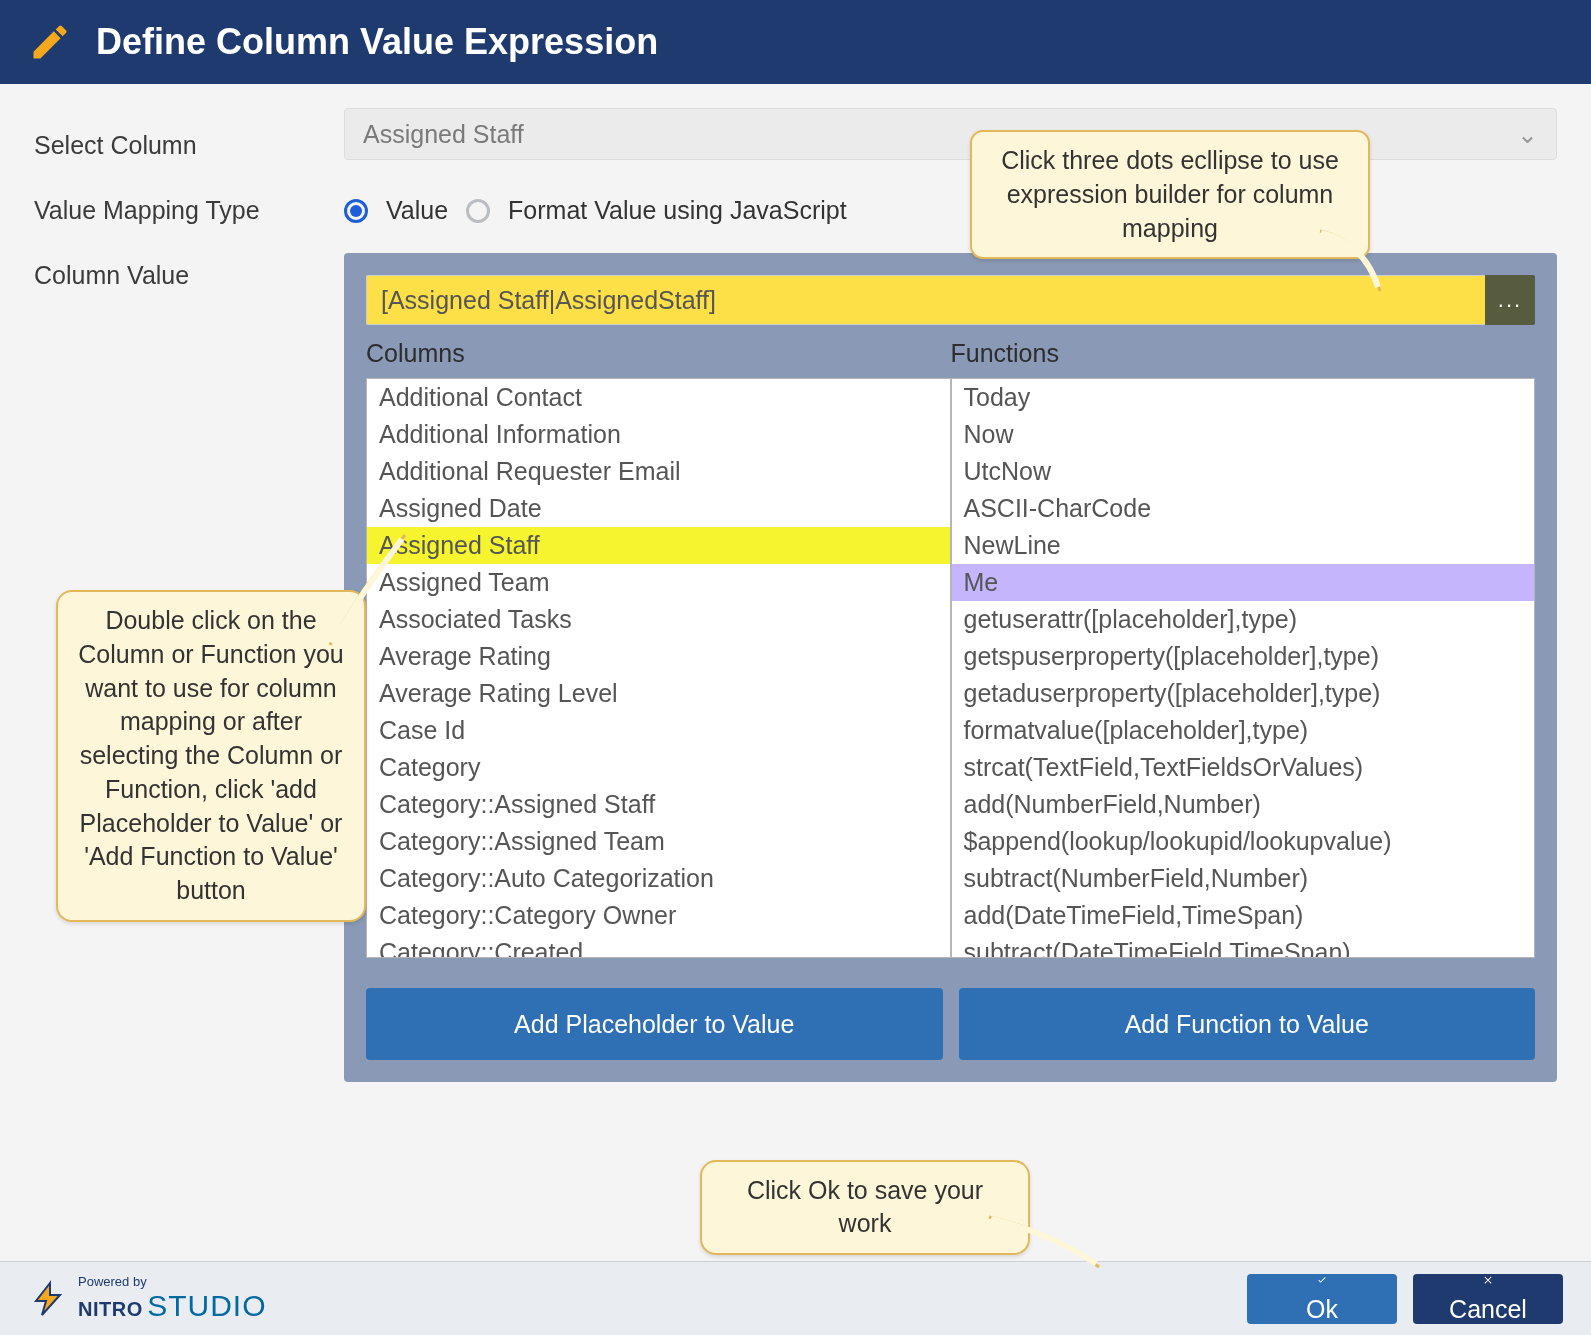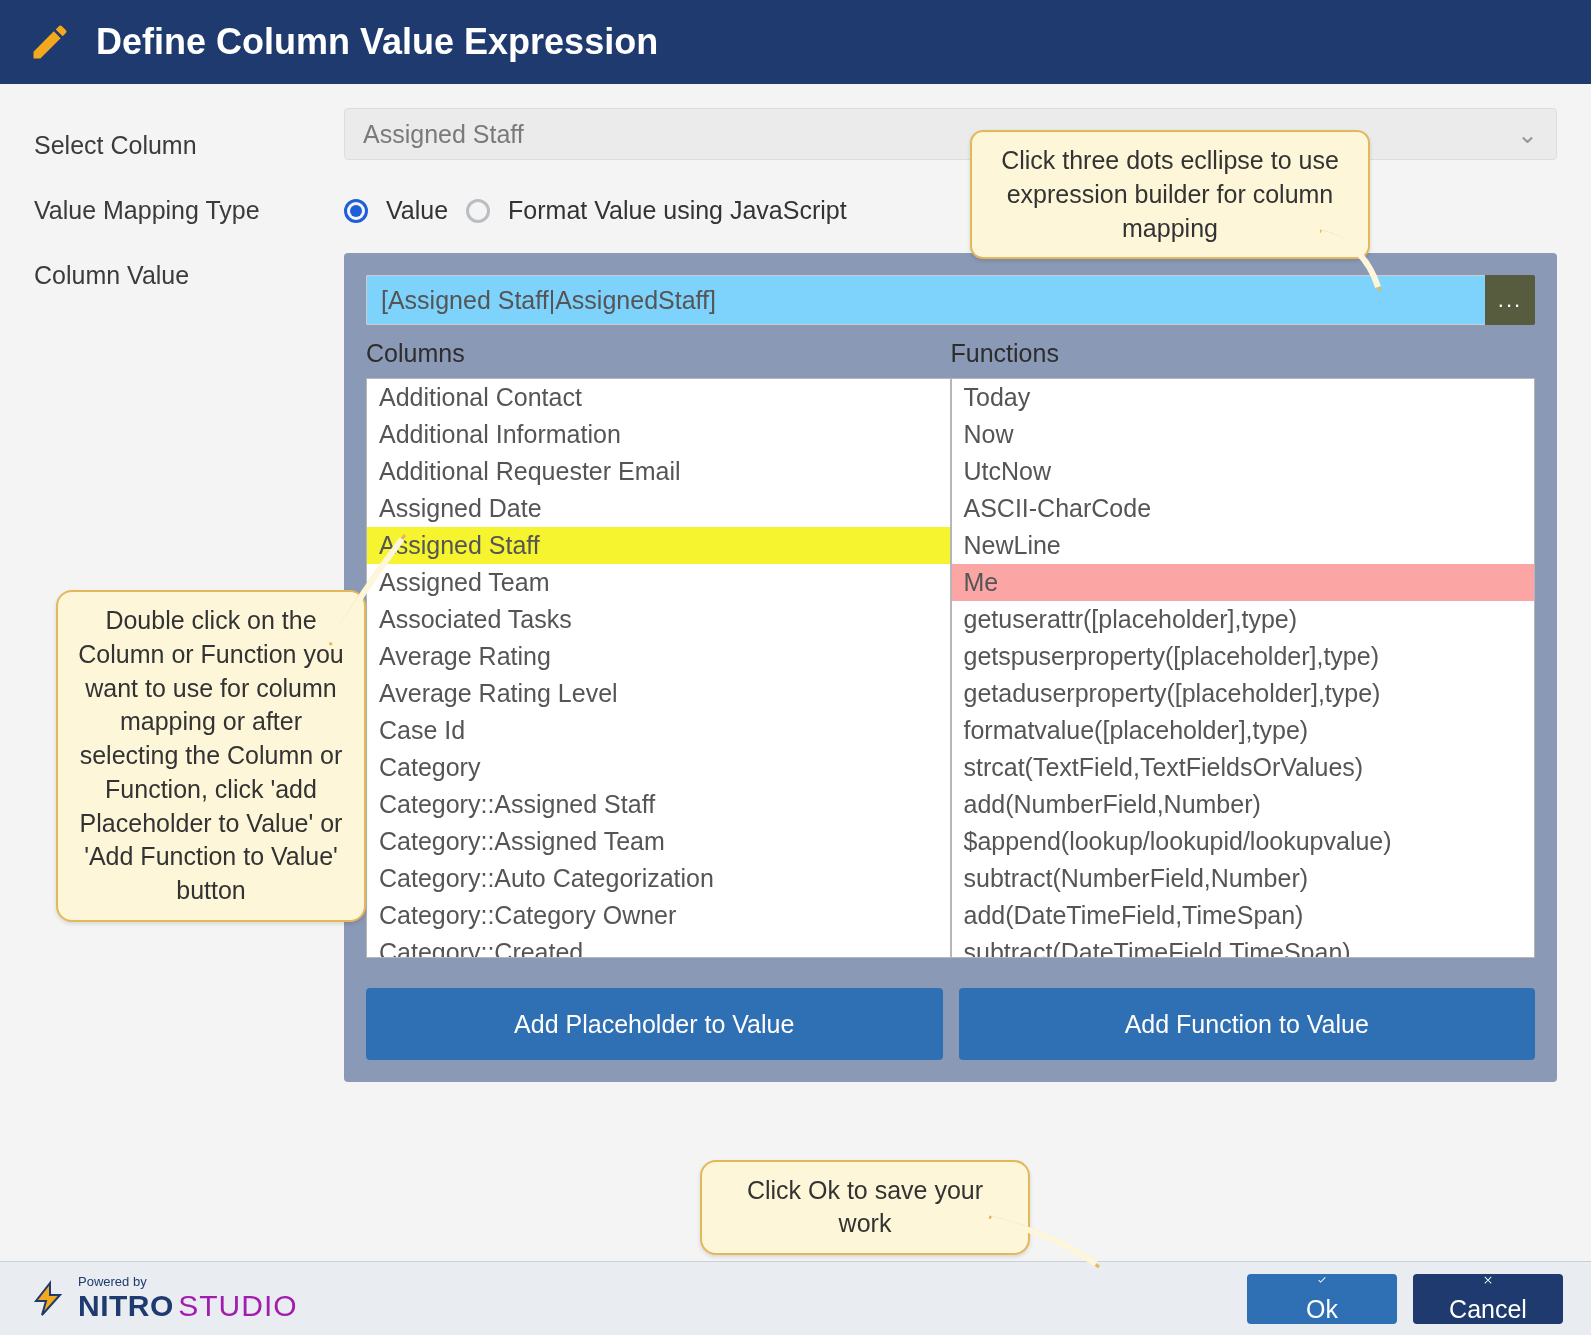--- a/index.html
+++ b/index.html
@@ -79,21 +79,21 @@
 
   .builder {
     background: #8a99b6;
     border-radius: 4px;
     padding: 22px;
   }
   .expr-bar {
     display:flex; gap:0; margin-bottom: 14px;
   }
   .expr-input {
-    flex:1; height:50px; background:#7dd3fc; border:1px solid #ccc;
+    flex:1; height:50px; background:#fde047; border:1px solid #ccc;
     font-size:25px; color:#555; padding:0 14px;
     border-right:none;
     border-radius: 2px 0 0 2px;
     display:flex; align-items:center;
     overflow:hidden; white-space:nowrap; text-overflow:ellipsis;
   }
   .ellipsis-btn {
     width:50px; height:50px; background:#575c3f; color:#fff;
     display:flex; align-items:center; justify-content:center;
     font-size:22px; cursor:pointer; border-radius:0 2px 2px 0;
@@ -109,21 +109,21 @@
     background:#fff; border:1px solid #b6b6b6; height:580px;
     overflow-y:scroll;
     font-size:25px; color:#555;
   }
   .listbox .item {
     padding: 4px 12px;
     cursor:default;
     white-space:nowrap; overflow:hidden; text-overflow:ellipsis;
   }
   .listbox .item.highlight { background:#f6f42f; }
-  .listbox .item.selected { background:#fca5a5; }
+  .listbox .item.selected { background:#c4b5fd; }
 
   .list-buttons { display:flex; gap:16px; }
   .list-btn {
     flex:1; height:72px; background:#2f6fb3; color:#fff;
     font-size:25px; display:flex; align-items:center; justify-content:center;
     border-radius:4px; cursor:pointer;
   }
 
   
   .callout {
@@ -137,22 +137,22 @@
   .footer {
     position:absolute; bottom:0; left:0; right:0;
     height:74px; background:#e9edf1;
     border-top:1px solid #c9d0d8;
     display:flex; align-items:center; justify-content:space-between;
     padding: 0 28px;
   }
   .brand { display:flex; align-items:center; gap:10px; color:#1e3a6e; }
   .brand svg { width:40px; height:40px; }
   .brand .powered { font-size:13px; color:#1e3a6e; }
-  .brand .nitro { font-size:30px; font-weight:800; letter-spacing:0.5px; }
-  .brand .studio { font-size:30px; font-weight:400; letter-spacing:1px; color:#a21caf;}
+  .brand .nitro { font-size:20px; font-weight:800; letter-spacing:0.5px; }
+  .brand .studio { font-size:30px; font-weight:400; letter-spacing:1px; color:#0369a1;}
 
   .footer-buttons { display:flex; gap:16px; }
   .btn {
     height:50px; min-width:150px; padding:0 26px;
     display:flex; align-items:center; justify-content:center; gap:10px;
     font-size:25px; border-radius:4px; cursor:pointer;flex-direction:column;
   }
   .btn-ok { background:#2f6fb3; color:#fff; }
   .btn-cancel { background:#1e3a6e; color:#fff; }
   .btn svg { width:22px; height:22px; fill:#fff; }

